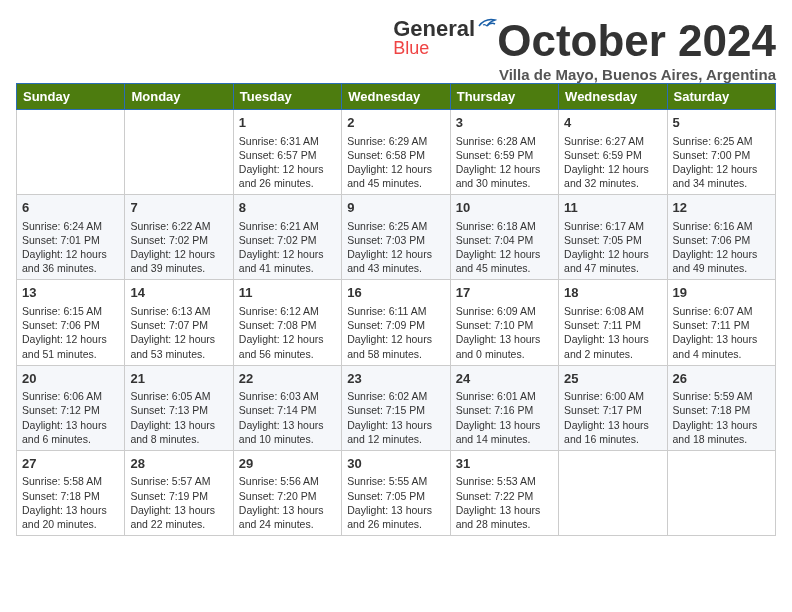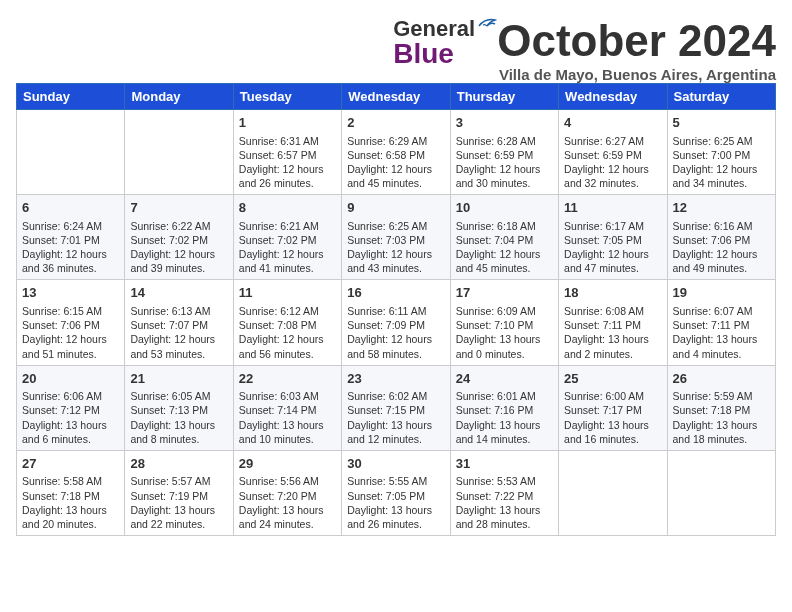--- a/index.html
+++ b/index.html
@@ -31,21 +31,21 @@
     .title-block h2 {
       font-size: 15px;
       color: #555;
       font-weight: bold;
     }
     .calendar {
       width: 100%;
       border-collapse: collapse;
     }
     .calendar th {
-      background: #1d4ed8;
+      background: #4d7c0f;
       color: #fff;
       font-size: 13px;
       padding: 5px 6px;
       text-align: left;
       border: 1px solid #2a6db5;
     }
     .calendar td {
       vertical-align: top;
       border: 1px solid #ccc;
       padding: 4px 5px;
@@ -76,21 +76,21 @@
 
 <div class="header">
   <div class="logo">
     <div style="display:flex;align-items:center;">
       <span style="font-size:22px;font-weight:bold;color:#333;">General</span>
       <svg width="20" height="16" viewBox="0 0 20 16" style="margin-left:2px;margin-top:-10px;">
         <path d="M2,10 Q8,2 18,4 Q12,6 10,10 Q14,6 18,8" stroke="#1a5fa8" stroke-width="1.5" fill="none"></path>
         <path d="M10,10 Q8,8 6,9" stroke="#1a5fa8" stroke-width="1.2" fill="none"></path>
       </svg>
     </div>
-    <span style="font-size:28px;font-weight:bold;color:#701a75;margin-top:-4px;">Blue</span>
+    <span style="font-size:18px;font-weight:normal;color:#ef4444;margin-top:-4px;">Blue</span>
   </div>
   <div class="title-block">
     <h1>October 2024</h1>
     <h2>Villa de Mayo, Buenos Aires, Argentina</h2>
   </div>
 </div>
 
 <table class="calendar">
   <thead>
     <tr>

